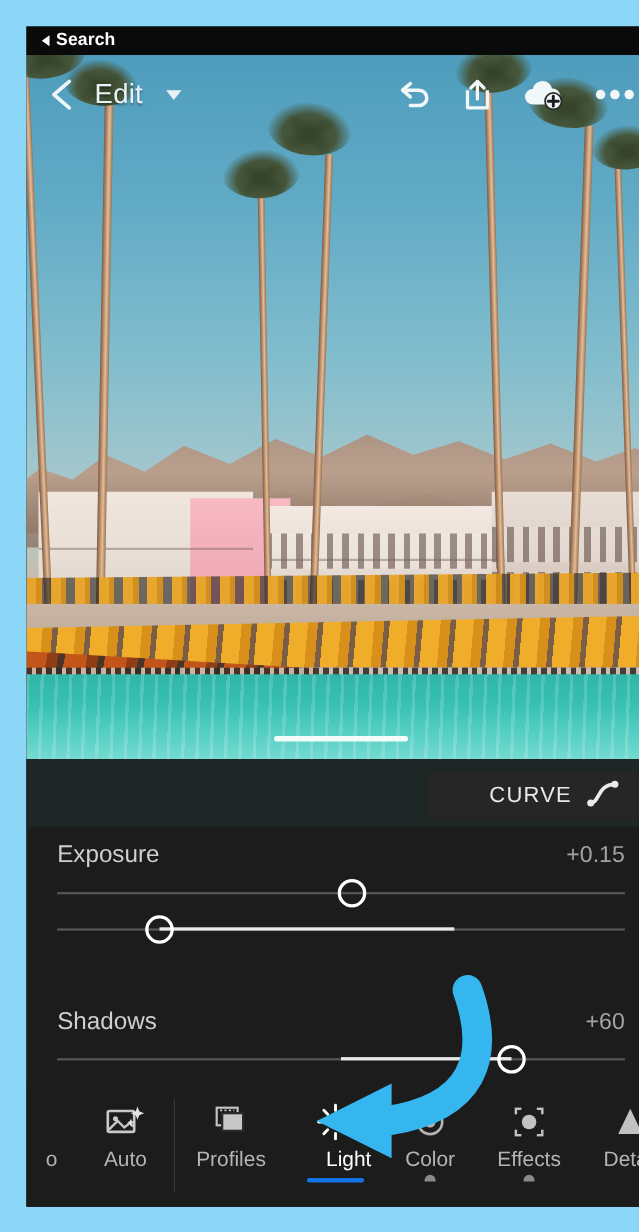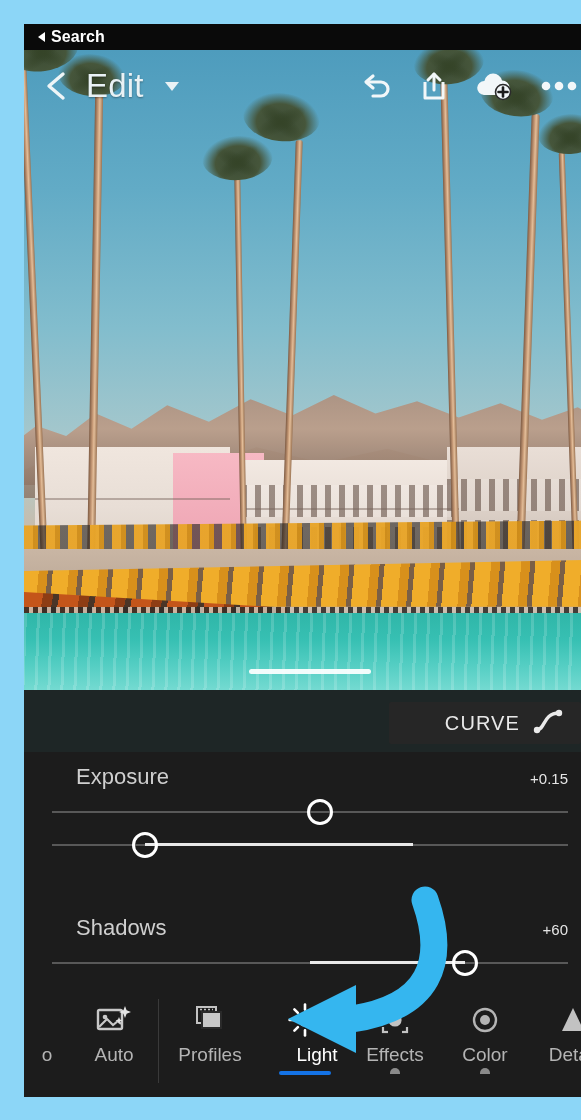--- a/index.html
+++ b/index.html
@@ -158,21 +158,21 @@
   
   #topbar {
     position:absolute; left:0; top:26px; width:100%; height:72px;
     display:flex; align-items:center; z-index:25;
     padding:0 18px;
   }
   #topbar .left { display:flex; align-items:center; gap:14px; }
   #topbar .right { margin-left:auto; display:flex; align-items:center; gap:26px; }
   .tb-icon { display:flex; align-items:center; justify-content:center; }
   .edit-label {
-    color:#e9f2f5; font-size:33px; letter-spacing:.2px;
+    color:#e9f2f5; font-size:25px; letter-spacing:.2px;
     text-shadow:0 1px 2px rgba(0,0,0,.35);
   }
   .caret-down {
     width:0;height:0;
     border-left:7px solid transparent;
     border-right:7px solid transparent;
     border-top:9px solid #e9f2f5;
     margin-left:7px;
   }
 
@@ -195,24 +195,23 @@
   #curve-btn .txt {
     color:#e8e8e8; font-size:20px; letter-spacing:1.1px;margin-left:38px;
   }
 
   
   #sliders { position:absolute; left:0; top:62px; width:100%; }
   .slider-row { padding:0 28px; height:71px; position:relative; }
   .slider-head {
     display:flex; justify-content:space-between; align-items:baseline;
     padding-top:12px;
-    margin-left:24px;
   }
   .slider-name { color:#cfcfcf; font-size:22px; }
-  .slider-val  { color:#e5e5e5; font-size:15px; }
+  .slider-val  { color:#a3a3a3; font-size:21px; }
   .track-wrap { position:relative; height:26px; margin-top:9px; }
   .track {
     position:absolute; left:0; top:12px; width:100%; height:2px;
     background:#585858;
   }
   .track-fill {
     position:absolute; top:11px; height:3px; background:#e8e8e8;
   }
   .knob {
     position:absolute; top:0; width:26px; height:26px; margin-left:-13px;
@@ -438,48 +437,48 @@
                 <line x1="25.1" y1="25.1" x2="28.6" y2="28.6"></line>
         <line x1="28.6" y1="7.4" x2="25.1" y2="10.9"></line>
                 <line x1="10.9" y1="25.1" x2="7.4" y2="28.6"></line>
       </g>
             </svg>
           </span>
             <span class="navlabel">Light</span>
             <span class="underline"></span>
 
           </div>
+        <div class="navitem " style="width:86px">
+
+            <span class="navicon">
+            <svg width="34" height="34" viewBox="0 0 34 34">
+      <circle cx="17" cy="17" r="11" fill="none" stroke="#b4b4b4" stroke-width="2.4"></circle>
+      <circle cx="17" cy="17" r="5" fill="#b4b4b4"></circle>
+            </svg>
+          </span>
+            <span class="navlabel">Color</span>
+
+            <span class="editdot"></span>
+          </div>
         <div class="navitem " style="width:94px">
 
             <span class="navicon">
             <svg width="34" height="34" viewBox="0 0 34 34">
       <rect x="5" y="5" width="24" height="24" fill="none" stroke="#c2c2c2" stroke-width="2.2"></rect>
       <circle cx="17" cy="17" r="6.6" fill="#c2c2c2"></circle>
       <rect x="10" y="2" width="14" height="6" fill="#1c1c1c"></rect>
       <rect x="10" y="26" width="14" height="6" fill="#1c1c1c"></rect>
       <rect x="2" y="10" width="6" height="14" fill="#1c1c1c"></rect>
       <rect x="26" y="10" width="6" height="14" fill="#1c1c1c"></rect>
             </svg>
           </span>
             <span class="navlabel">Effects</span>
 
             <span class="editdot"></span>
           </div>
-        <div class="navitem " style="width:86px">
-
-            <span class="navicon">
-            <svg width="34" height="34" viewBox="0 0 34 34">
-      <circle cx="17" cy="17" r="11" fill="none" stroke="#b4b4b4" stroke-width="2.4"></circle>
-      <circle cx="17" cy="17" r="5" fill="#b4b4b4"></circle>
-            </svg>
-          </span>
-            <span class="navlabel">Color</span>
-
-            <span class="editdot"></span>
-          </div>
         <div class="navitem " style="width:90px">
 
             <span class="navicon">
             <svg width="34" height="34" viewBox="0 0 34 34">
       <polygon points="17,5 28,28 6,28" fill="#c2c2c2"></polygon>
             </svg>
           </span>
             <span class="navlabel">Detail</span>
 
           </div>

